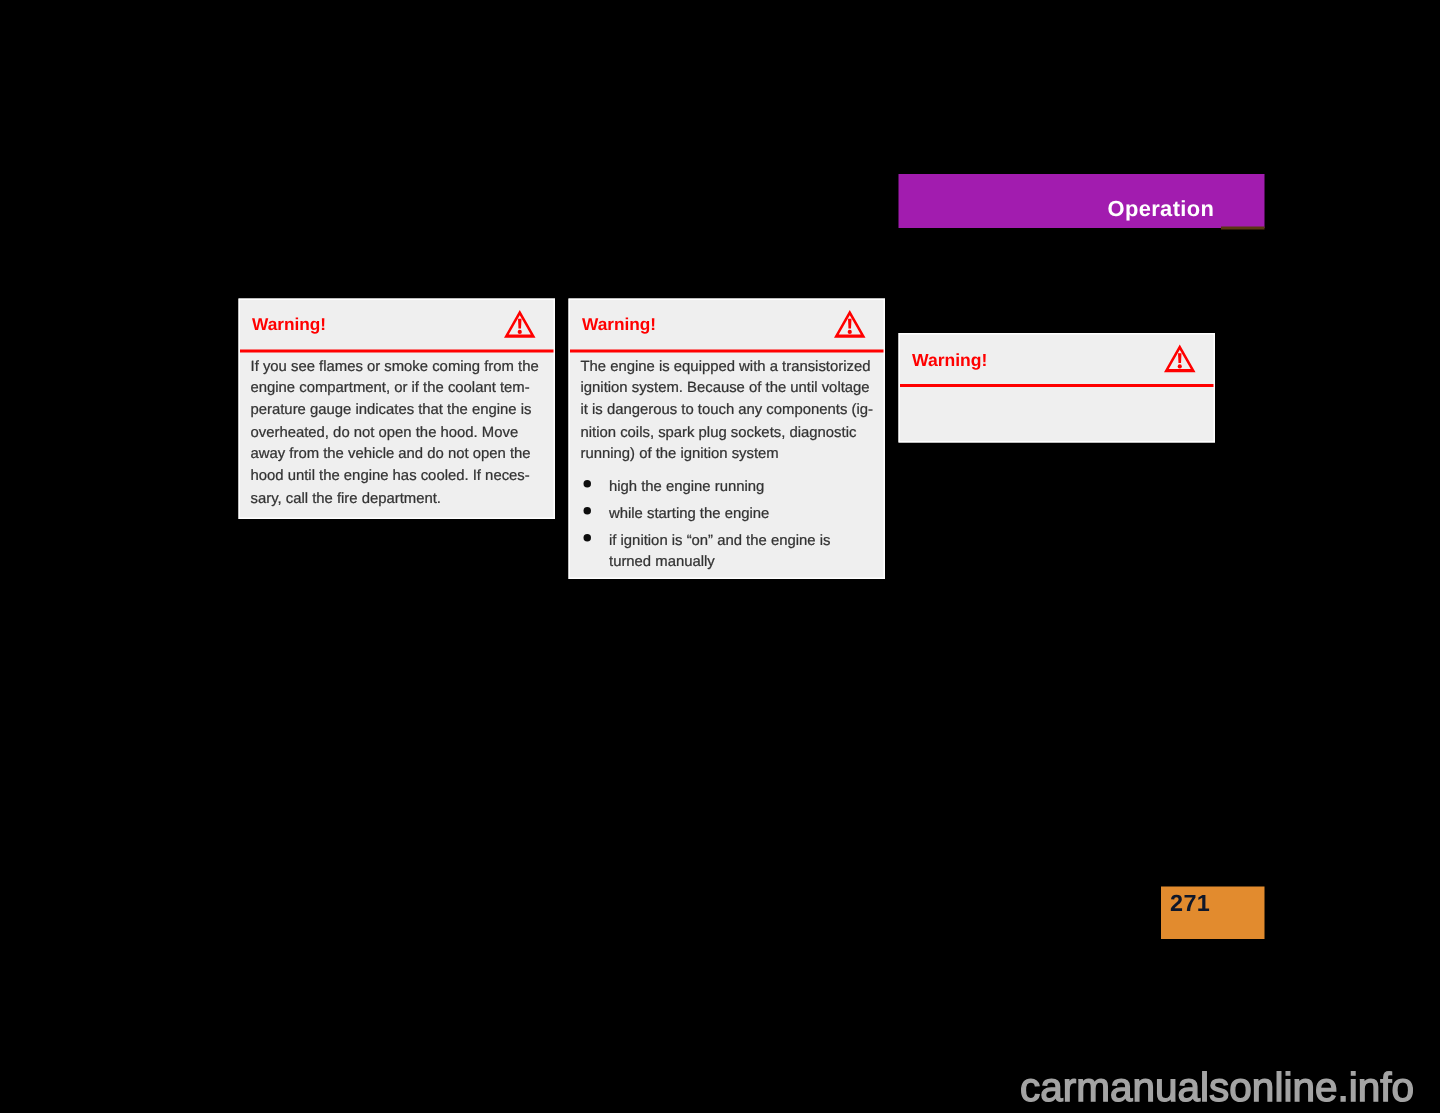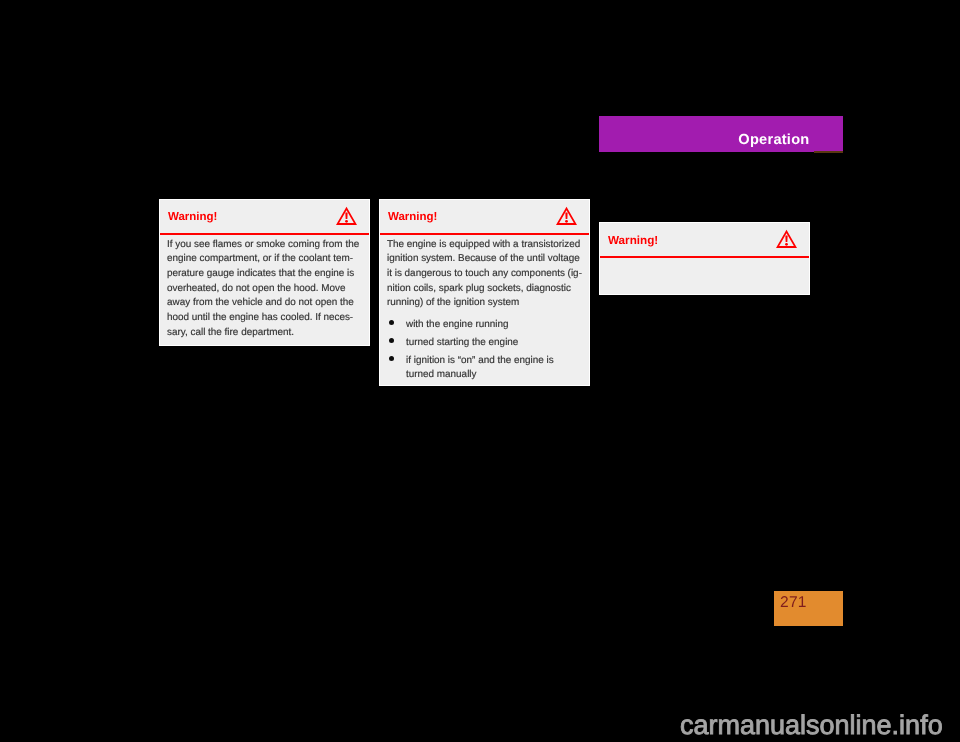--- a/index.html
+++ b/index.html
@@ -87,23 +87,23 @@
   
   .page-number {
     position: absolute;
     left: 774px; top: 591px;
     width: 69.3px; height: 35.1px;
     background: #E28B2E;
   }
   .page-number span {
     position: absolute;
     left: 6.0px; top: 3.3px;
-    color: #7f1d1d;
+    color: #0f172a;
     font-size: 15.6px;
-    font-weight: normal;
+    font-weight: bold;
     letter-spacing: 0.25px;
   }
 
   
   .watermark {
     position: absolute;
     left: 680px; top: 710px;
     color: #A4A4A4;
     font-size: 27px;
     white-space: nowrap;
@@ -162,25 +162,25 @@
     <div class="warnbox-body" style="left:7px; top:37.6px; font-size:9.92px; line-height:14.7px;">
       <div class="line">The engine is equipped with a transistorized</div>
       <div class="line">ignition system. Because of the until voltage</div>
       <div class="line">it is dangerous to touch any components (ig-</div>
       <div class="line">nition coils, spark plug sockets, diagnostic</div>
       <div class="line">running) of the ignition system</div>
     </div>
     <div class="blist" style="left:7px; top:118px; font-size:9.92px; line-height:14.7px; color:#333333; -webkit-text-stroke: 0.16px #333333;">
       <div class="brow" style="left:0; top:0;">
         <span class="bdot" style="left:2.0px; top:2.0px;">•</span>
-        <span class="btxt" style="left:19px; top:0;">with the engine running</span>
+        <span class="btxt" style="left:19px; top:0;">high the engine running</span>
       </div>
       <div class="brow" style="left:0; top:18px;">
         <span class="bdot" style="left:2.0px; top:2.0px;">•</span>
-        <span class="btxt" style="left:19px; top:0;">turned starting the engine</span>
+        <span class="btxt" style="left:19px; top:0;">while starting the engine</span>
       </div>
       <div class="brow" style="left:0; top:36px;">
         <span class="bdot" style="left:2.0px; top:2.0px;">•</span>
         <span class="btxt" style="left:19px; top:0;">if ignition is “on” and the engine is</span>
         <span class="btxt" style="left:19px; top:13.6px;">turned manually</span>
       </div>
     </div>
   </div>
 
   <div class="warnbox" id="warnbox-3">

